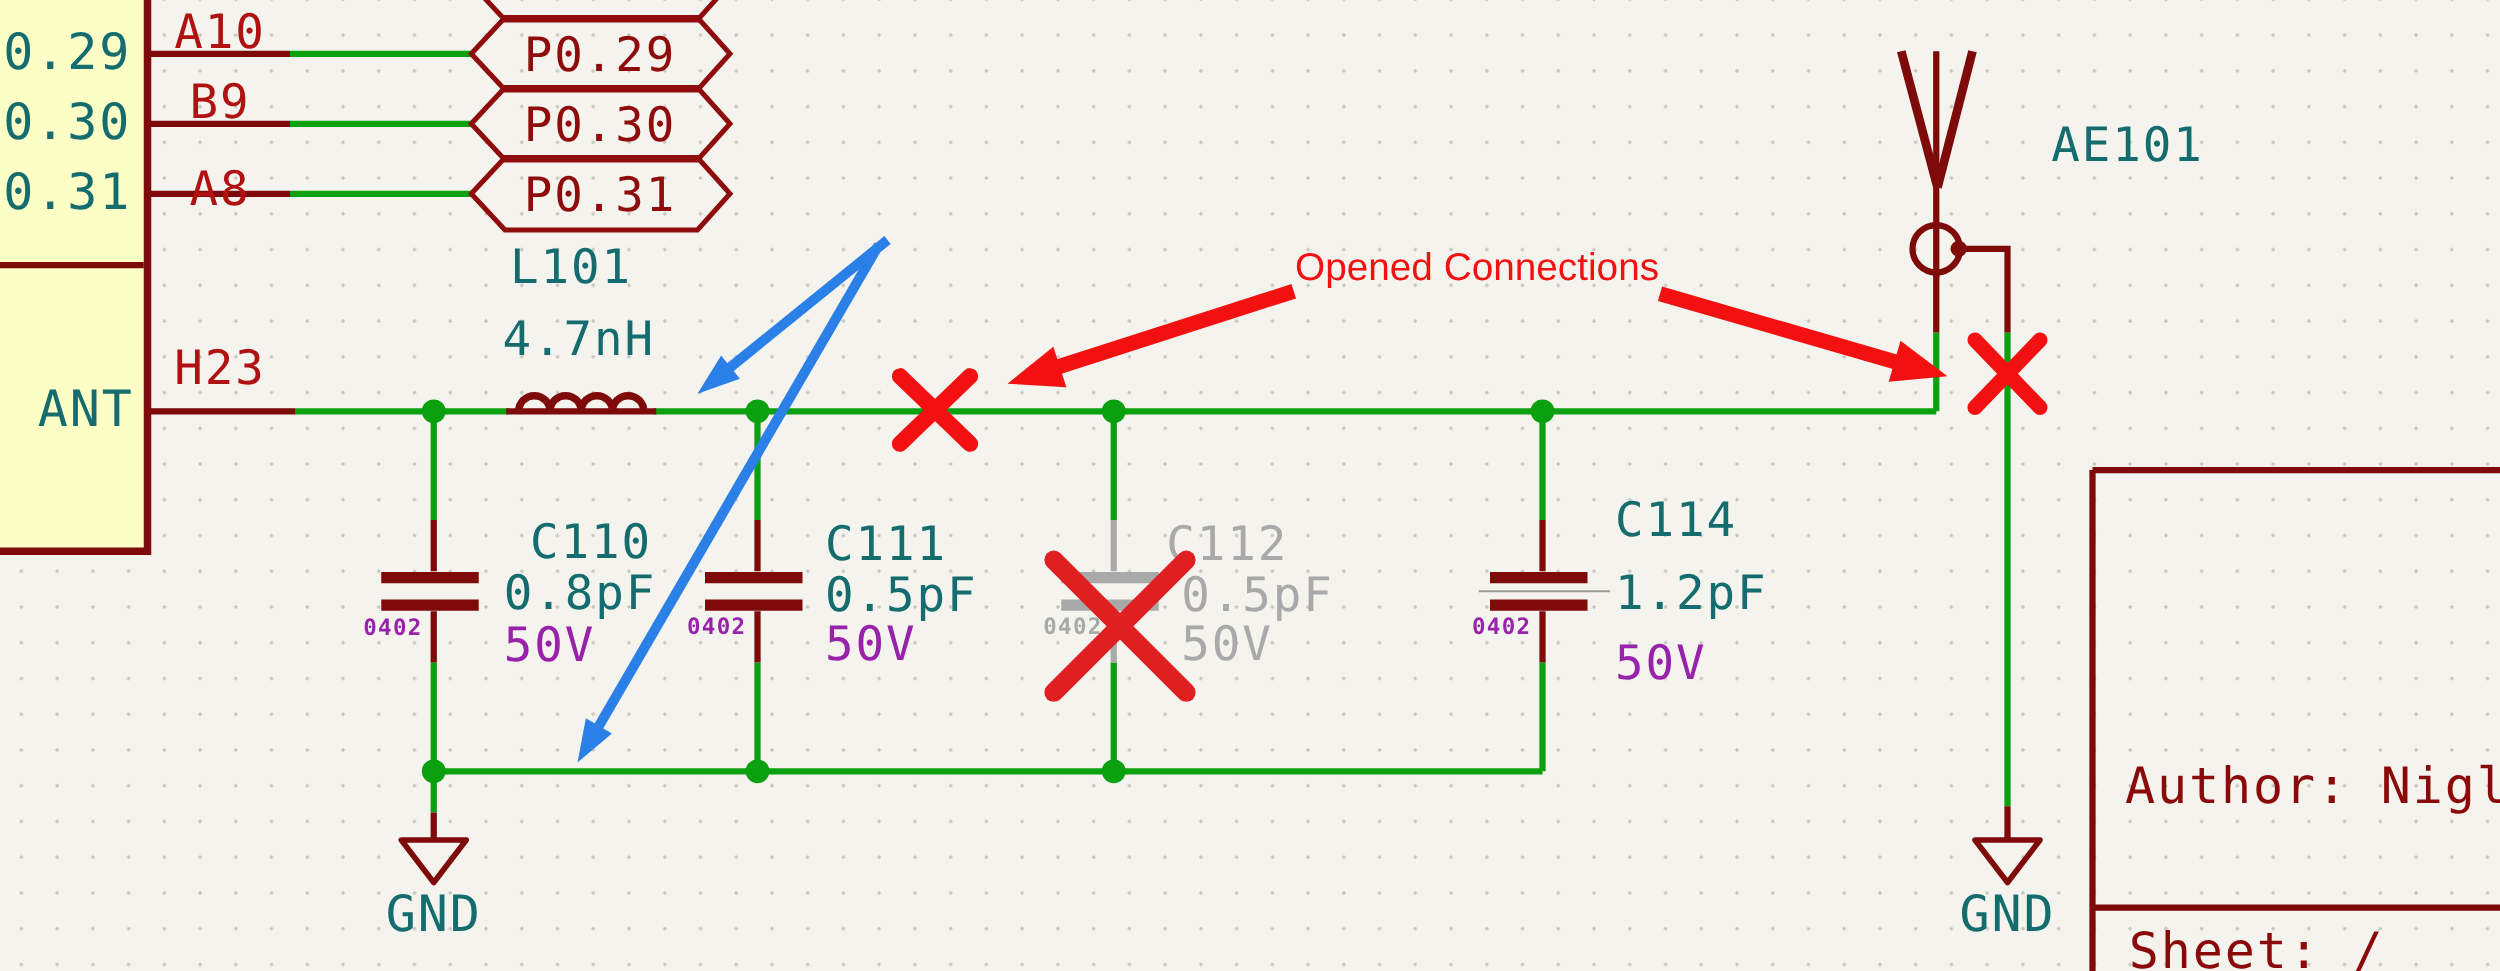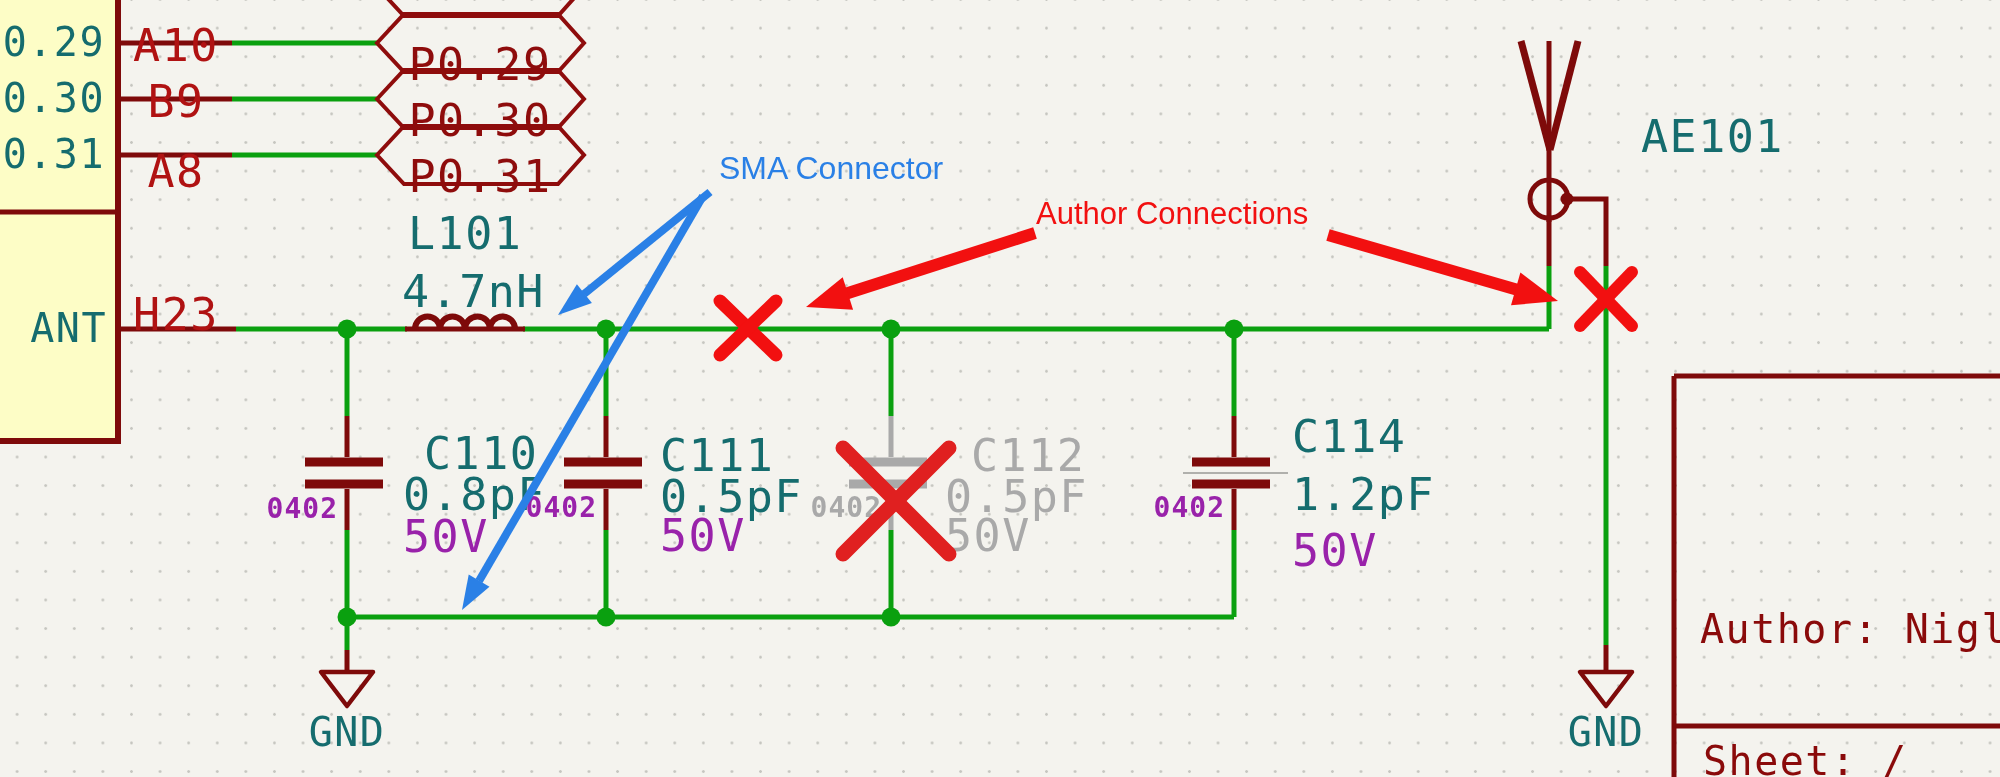--- a/index.html
+++ b/index.html
@@ -13,23 +13,23 @@
   svg{position:absolute;left:0;top:0;}
   #sch-svg{z-index:1;}
   #ann-svg{z-index:3;}
   .t{position:absolute;line-height:1.05;white-space:nowrap;z-index:2;letter-spacing:1.5px;}
   .teal{color:#156C6E;}
   .maroon{color:#8E0C0C;}
   .pinred{color:#B01212;}
   .purple{color:#9922AA;}
   .gray{color:#A9A9A9;}
   .title-red{color:#8A0A0A;}
-  .f38{font-size:45px;margin-top:16px;}
+  .f38{font-size:38px;}
   .f40{font-size:40px;}
-  .fp{font-size:28px;font-weight:bold;letter-spacing:1px;}
+  .fp{font-size:18px;font-weight:bold;letter-spacing:1px;}
   .ctr{text-align:center;}
   .rgt{text-align:right;}
   .ann{font-family:"Liberation Sans",sans-serif;letter-spacing:0;}
 </style>
 </head>
 <body>
 
 <div id="stage">
 
   <svg id="sch-svg" width="2000" height="777" viewBox="0 0 2000 777">
@@ -161,40 +161,39 @@
   <div class="t teal f38" style="left:424px;top:414px">C110</div>
   <div class="t teal f38" style="left:403px;top:455px">0.8pF</div>
   <div class="t purple f38" style="left:403px;top:497px">50V</div>
   <div class="t purple fp rgt" style="left:238px;top:494px;width:100px">0402</div>
 
   <div class="t teal f38" style="left:660px;top:416px">C111</div>
   <div class="t teal f38" style="left:660px;top:457px">0.5pF</div>
   <div class="t purple f38" style="left:660px;top:496px">50V</div>
   <div class="t purple fp rgt" style="left:497px;top:493px;width:100px">0402</div>
 
-  <div class="t gray f38" style="left:971px;top:416px">C112</div>
+  <div class="t gray f38" style="left:933px;top:416px">C112</div>
   <div class="t gray f38" style="left:945px;top:457px">0.5pF</div>
   <div class="t gray f38" style="left:945px;top:496px">50V</div>
   <div class="t gray fp rgt" style="left:782px;top:493px;width:100px">0402</div>
 
   <div class="t teal f38" style="left:1292px;top:397px">C114</div>
   <div class="t teal f38" style="left:1292px;top:455px">1.2pF</div>
   <div class="t purple f38" style="left:1292px;top:511px">50V</div>
   <div class="t purple fp rgt" style="left:1125px;top:493px;width:100px">0402</div>
 
   <div class="t teal f38" style="left:1641px;top:97px">AE101</div>
 
   <div class="t teal f40 ctr" style="left:287px;top:711px;width:120px">GND</div>
   <div class="t teal f40 ctr" style="left:1546px;top:711px;width:120px">GND</div>
 
   <div class="t title-red f40" style="left:1700px;top:608px">Author: Nigl</div>
   <div class="t title-red f40" style="left:1703px;top:740px">Sheet: /</div>
 
-  <div class="t ann" style="left:719px;top:152px;font-size:32px;color:#2A80E6">SMA Connector</div>
-  <div class="t ann" style="left:1036px;top:198px;font-size:31px;color:#F21010">Author Connections</div>
+  <div class="t ann" style="left:1036px;top:198px;font-size:31px;color:#F21010">Opened Connections</div>
 
   <svg id="ann-svg" width="2000" height="777" viewBox="0 0 2000 777">
 
     <g stroke="#F21010" stroke-linecap="round">
       <line x1="720" y1="301" x2="776" y2="355" stroke-width="13"></line>
       <line x1="776" y1="301" x2="720" y2="355" stroke-width="13"></line>
     </g>
     <g stroke="#F21010" stroke-linecap="round">
       <line x1="1580" y1="272" x2="1632" y2="326" stroke-width="12"></line>
       <line x1="1632" y1="272" x2="1580" y2="326" stroke-width="12"></line>

